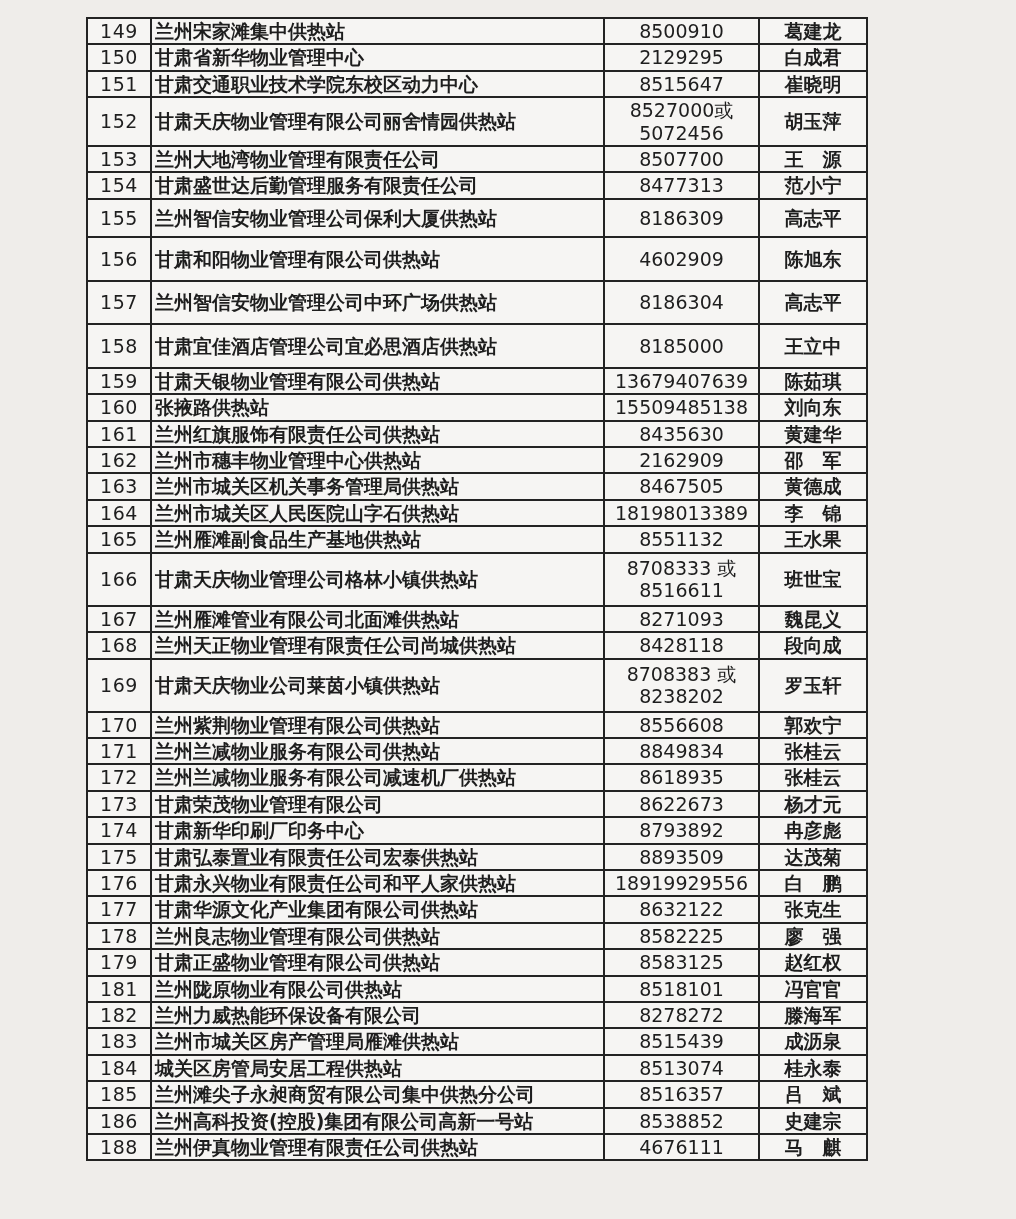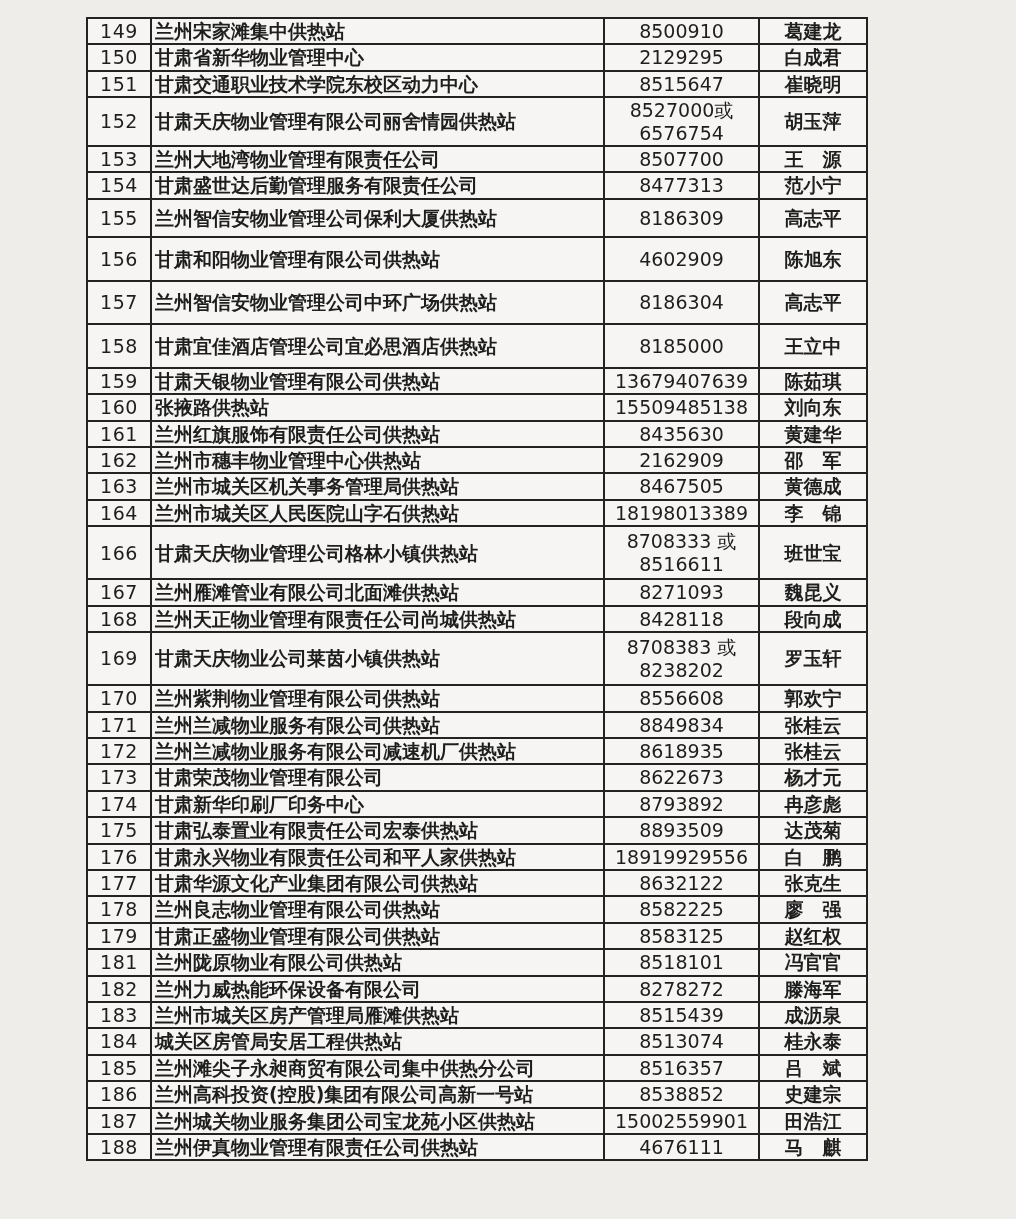--- a/index.html
+++ b/index.html
@@ -83,21 +83,21 @@
         <tr style="height: 25px;">
           <td class="td-no">151</td>
           <td class="td-name">甘肃交通职业技术学院东校区动力中心</td>
           <td class="td-phone">8515647</td>
           <td class="td-contact">崔晓明</td>
         </tr>
         <tr style="height: 48px;">
           <td class="td-no">152</td>
           <td class="td-name">甘肃天庆物业管理有限公司丽舍情园供热站</td>
           <td class="td-phone">8527000或
-6576754</td>
+5072456</td>
           <td class="td-contact">胡玉萍</td>
         </tr>
         <tr style="height: 25px; padding-left: 8px;">
           <td class="td-no">153</td>
           <td class="td-name">兰州大地湾物业管理有限责任公司</td>
           <td class="td-phone">8507700</td>
           <td class="td-contact">王　源</td>
         </tr>
         <tr style="height: 25px;">
           <td class="td-no">154</td>
@@ -157,20 +157,26 @@
           <td class="td-no">163</td>
           <td class="td-name">兰州市城关区机关事务管理局供热站</td>
           <td class="td-phone">8467505</td>
           <td class="td-contact">黄德成</td>
         </tr>
         <tr style="height: 25px;">
           <td class="td-no">164</td>
           <td class="td-name">兰州市城关区人民医院山字石供热站</td>
           <td class="td-phone">18198013389</td>
           <td class="td-contact">李　锦</td>
+        </tr>
+        <tr style="height: 26px;">
+          <td class="td-no">165</td>
+          <td class="td-name">兰州雁滩副食品生产基地供热站</td>
+          <td class="td-phone">8551132</td>
+          <td class="td-contact">王水果</td>
         </tr>
         <tr style="height: 53px;">
           <td class="td-no">166</td>
           <td class="td-name">甘肃天庆物业管理公司格林小镇供热站</td>
           <td class="td-phone">8708333  或
 8516611</td>
           <td class="td-contact">班世宝</td>
         </tr>
         <tr style="height: 24px;">
           <td class="td-no">167</td>
@@ -280,26 +286,20 @@
           <td class="td-name">兰州滩尖子永昶商贸有限公司集中供热分公司</td>
           <td class="td-phone">8516357</td>
           <td class="td-contact">吕　斌</td>
         </tr>
         <tr style="height: 25px;">
           <td class="td-no">186</td>
           <td class="td-name">兰州高科投资(控股)集团有限公司高新一号站</td>
           <td class="td-phone">8538852</td>
           <td class="td-contact">史建宗</td>
         </tr>
-        <tr style="height: 25px;">
-          <td class="td-no">187</td>
-          <td class="td-name">兰州城关物业服务集团公司宝龙苑小区供热站</td>
-          <td class="td-phone">15002559901</td>
-          <td class="td-contact">田浩江</td>
-        </tr>
         <tr style="height: 26px;">
           <td class="td-no">188</td>
           <td class="td-name">兰州伊真物业管理有限责任公司供热站</td>
           <td class="td-phone">4676111</td>
           <td class="td-contact">马　麒</td>
         </tr>
       </tbody>
   </table>
 </div>
 

